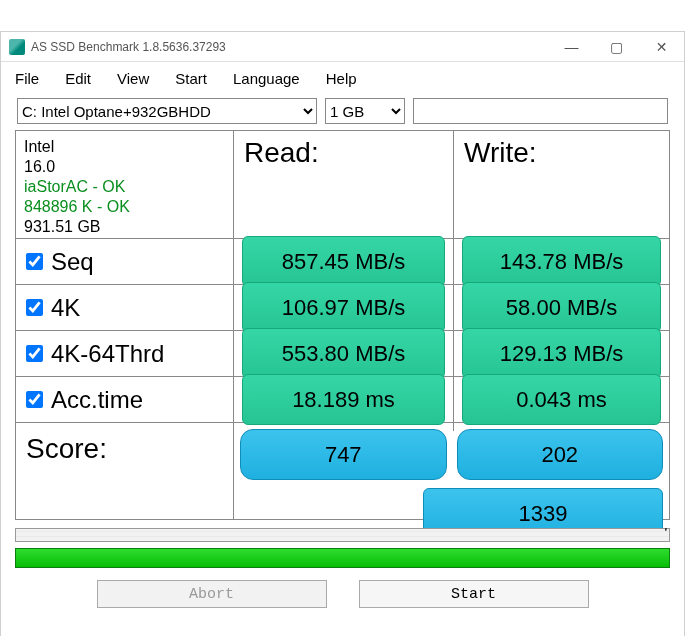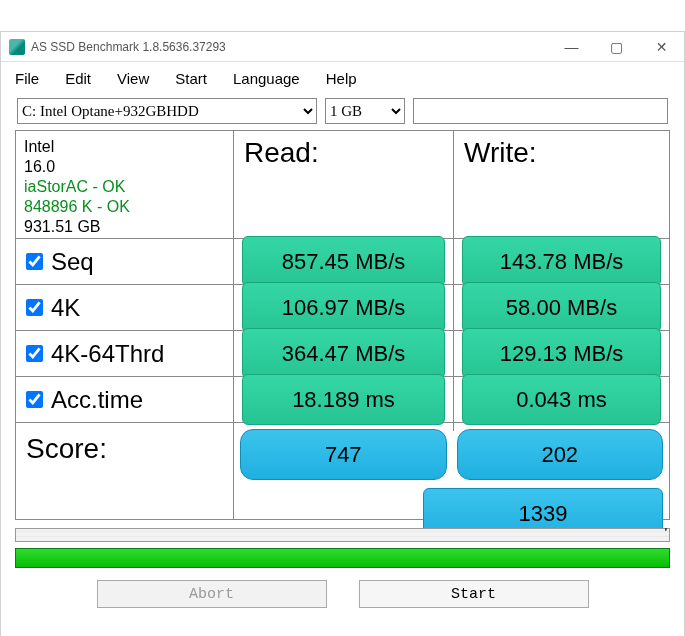--- a/index.html
+++ b/index.html
@@ -52,21 +52,21 @@
   }
   .menubar .menuitem { cursor: default; }
 
   .toolbar {
     display: flex;
     gap: 8px;
     padding: 4px 16px 6px 16px;
     align-items: center;
   }
   .toolbar select {
-    font-family: Liberation Serif, serif;
+    font-family: Liberation Sans, sans-serif;
     font-size: 15px;
     height: 26px;
     border: 1px solid #888;
     background:#fff;
   }
   .toolbar select.drive { width: 300px; }
   .toolbar select.size { width: 80px; }
   .toolbar input.extra {
     flex:1;
     height:26px;
@@ -227,21 +227,21 @@
           <div class="pill green">58.00 MB/s</div>
         </div>
     </div>
 
     <div class="row test-row">
       <div class="cell-label">
         <input type="checkbox" checked="" style="">
         <span>4K-64Thrd</span>
       </div>
       <div class="cell-read">
-          <div class="pill green">364.47 MB/s</div>
+          <div class="pill green">553.80 MB/s</div>
         </div>
       <div class="cell-write">
           <div class="pill green">129.13 MB/s</div>
         </div>
     </div>
 
     <div class="row test-row">
       <div class="cell-label">
         <input type="checkbox" checked="" style="">
         <span>Acc.time</span>

